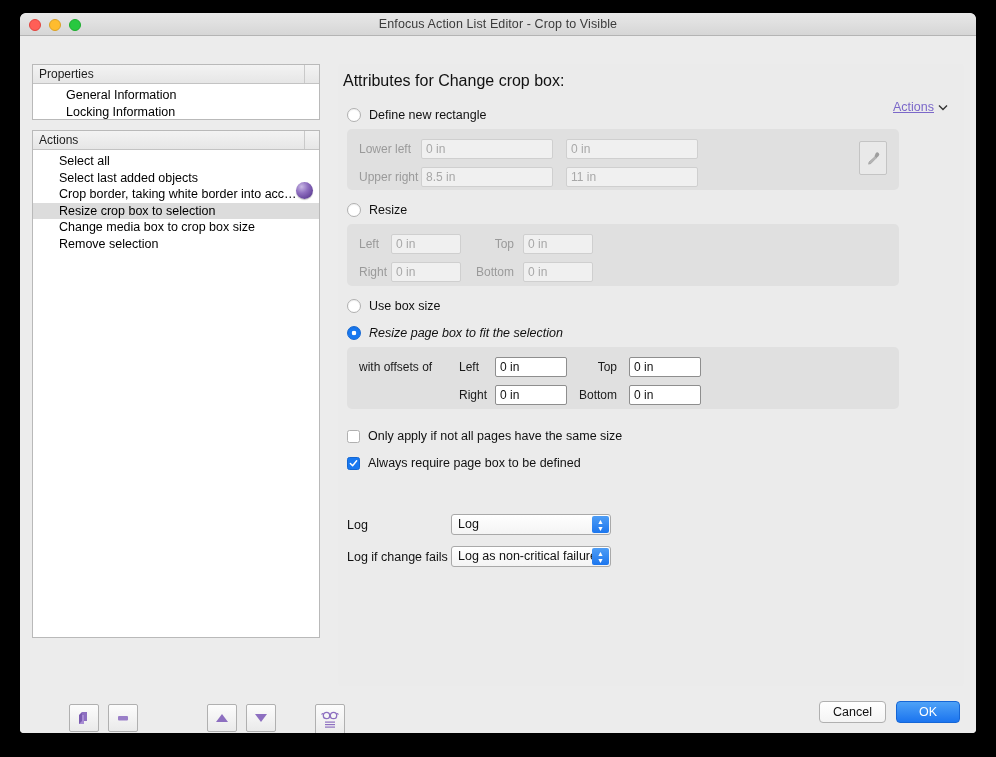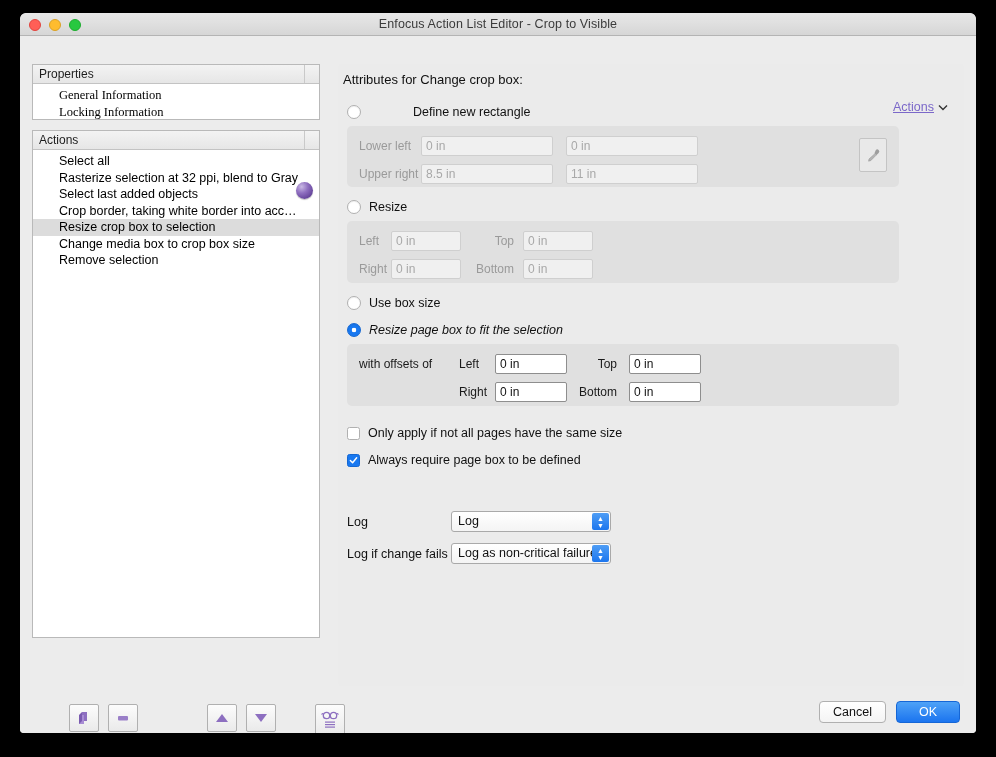--- a/index.html
+++ b/index.html
@@ -69,21 +69,21 @@
     line-height: 19px;
     position: relative;
   }
   .panel-header .hdr-right {
     position: absolute; right: 0; top: 0; bottom: 0; width: 15px;
     background: linear-gradient(to bottom,#f3f3f3,#e6e6e6);
     border-left: 1px solid #c9c9c9;
   }
 
   .props-panel { height: 56px; }
-  .props-list { padding: 3px 0 0 4px; font-family: Liberation Serif, serif; }
+  .props-list { padding: 3px 0 0 11px; }
   .props-list .row {
     font-size: 12.5px; color: #000; line-height: 17px;
     padding-left: 22px;
   }
 
   .actions-panel { margin-top: 10px; height: 508px; position: relative; }
   .actions-list { position: relative; }
   .act-row {
     font-size: 12.5px; color: #000;
     line-height: 16.5px; height: 16.5px;
@@ -113,21 +113,21 @@
 
   
   .content {
     position: absolute;
     left: 318px; top: 28px;
     width: 626px; height: 622px;
     background: #ebebeb;
     border-radius: 4px;
   }
   .content-title {
-    font-size: 13px; color: #111;
+    font-size: 16px; color: #111;
     padding: 8px 0 0 5px;
   }
 
   .radio-row { display: flex; align-items: center; margin-top: 10px; padding-left: 9px; }
   .radio {
     width: 14px; height: 14px; border-radius: 50%;
     background: #fff; border: 1px solid #b0b0b0;
     box-shadow: inset 0 1px 1px rgba(0,0,0,0.06);
     flex: 0 0 auto;
   }
@@ -259,21 +259,20 @@
         </div>
       </div>
 
       <div class="panel actions-panel">
         <div class="panel-header">
           <span>Actions</span>
           <div class="hdr-right"></div>
         </div>
         <div class="actions-list" style="padding-top:3px;">
           <div class="act-row">Select all</div>
-          <div class="act-row">Rasterize selection at 32 ppi, blend to Gray</div>
           <div class="act-row">Select last added objects</div>
           <div class="act-row">Crop border, taking white border into acc…</div>
           <div class="act-row selected">Resize crop box to selection</div>
           <div class="act-row">Change media box to crop box size</div>
           <div class="act-row">Remove selection</div>
           <div class="sphere"></div>
         </div>
       </div>
 
       <div class="tool-area">
@@ -322,21 +321,21 @@
 
       <div class="content-title">Attributes for Change crop box:</div>
 
       <div class="actions-link">
         <span class="lbl">Actions</span>
         <svg width="10" height="7" viewBox="0 0 10 7">
           <path d="M1 1.5 L5 5.5 L9 1.5" fill="none" stroke="#333" stroke-width="1.4"></path>
         </svg>
       </div>
 
-      <div class="radio-row" style="margin-top:18px;gap:44px;">
+      <div class="radio-row" style="margin-top:18px;">
         <div class="radio"></div>
         <div class="radio-label">Define new rectangle</div>
       </div>
       <div class="group-box" style="width:552px;height:61px;">
         <div class="fld-row">
           <div class="fld-label" style="width:62px;">Lower left</div>
           <div class="input" style="width:132px;">0 in</div>
           <div class="input" style="width:132px;margin-left:13px;">0 in</div>
         </div>
         <div class="fld-row">

